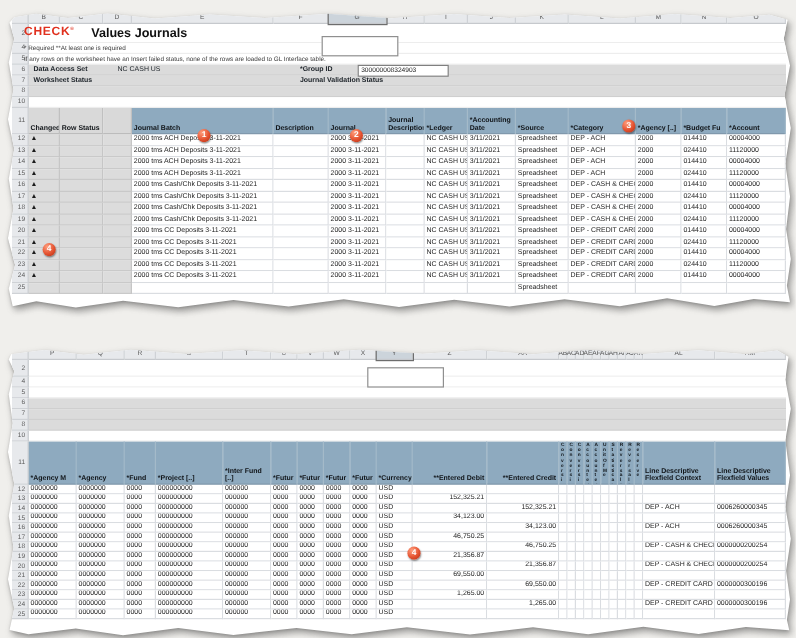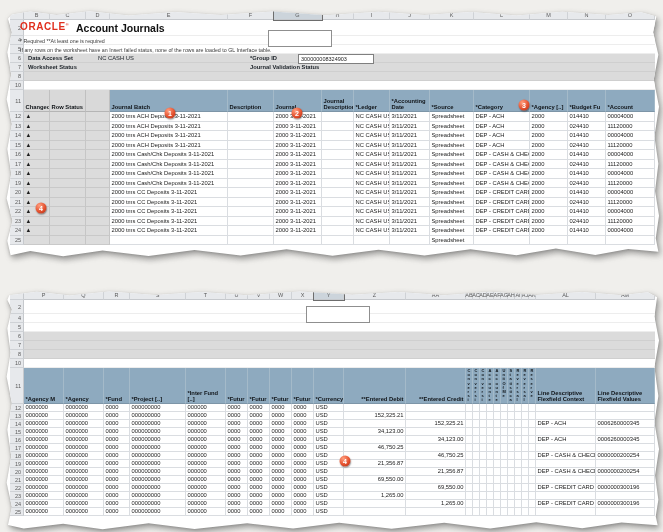--- a/index.html
+++ b/index.html
@@ -48,22 +48,22 @@
          color:#fff;font-size:7px;font-weight:bold;display:flex;align-items:center;justify-content:center;
          box-shadow:.5px 1px 1.5px rgba(0,0,0,.45);transform:translate(-50%,-50%);}
 </style>
 </head>
 <body>
 
 <div id="wrap-top" class="shadow">
   <div class="torn">
     <div class="grid" id="grid-top">
 
-      <div class="ov logo" style="left:10px;top:11px"><span>ORACLE</span><sup>®</sup></div>
-      <div class="ov title" style="left:66px;top:12px">Account Journals</div>
+      <div class="ov logo" style="left:10px;top:11px"><span>CHECK</span><sup>®</sup></div>
+      <div class="ov title" style="left:66px;top:12px">Values Journals</div>
       <div class="ov note" style="left:10px;top:28px">* Required  **At least one is required</div>
       <div class="ov note" style="left:10px;top:37px">If any rows on the worksheet have an Insert failed status, none of the rows are loaded to GL Interface table.</div>
       <div class="ov fbox" style="left:258px;top:20px;width:62px;height:15px"></div>
       <div class="ov lbl" style="left:18px;top:45px">Data Access Set</div>
       <div class="ov val" style="left:88px;top:45px">NC CASH US</div>
       <div class="ov lbl" style="left:240px;top:45px">*Group ID</div>
       <div class="ov gbox" style="left:288px;top:44px;width:70px;height:8px">300000008324903</div>
       <div class="ov lbl" style="left:18px;top:54px">Worksheet Status</div>
       <div class="ov lbl" style="left:240px;top:54px">Journal Validation Status</div>
 

